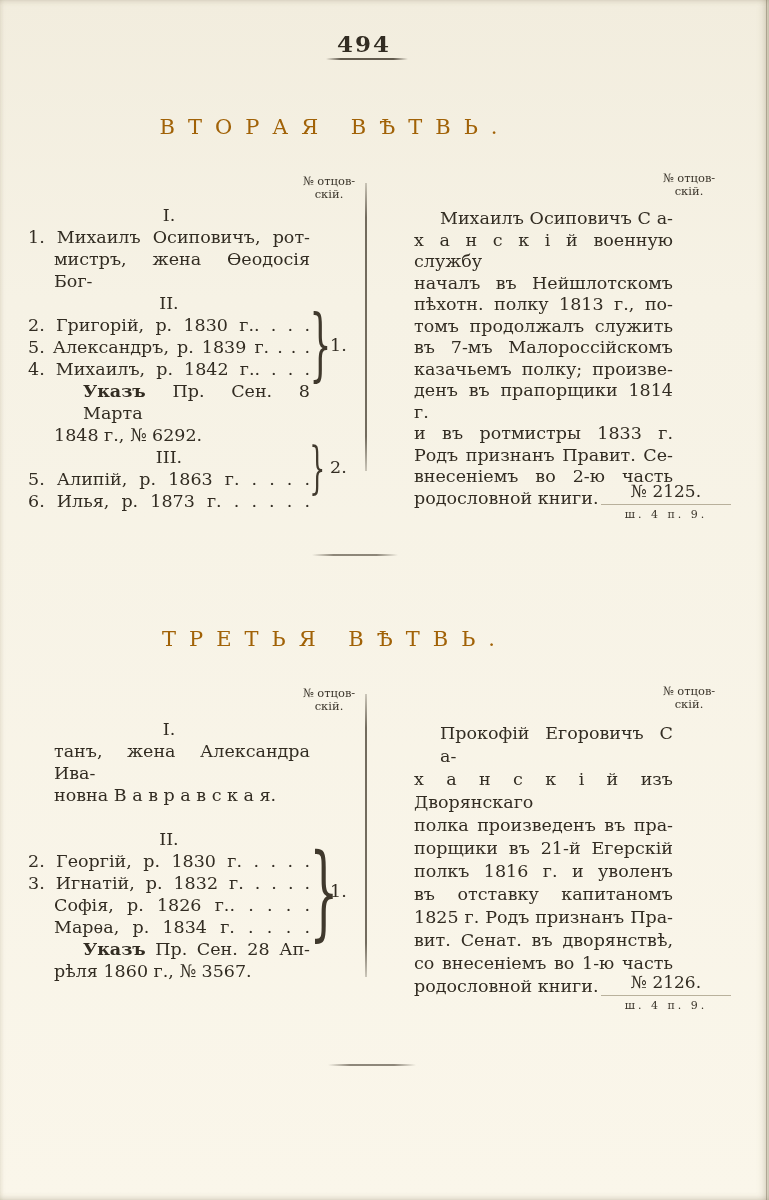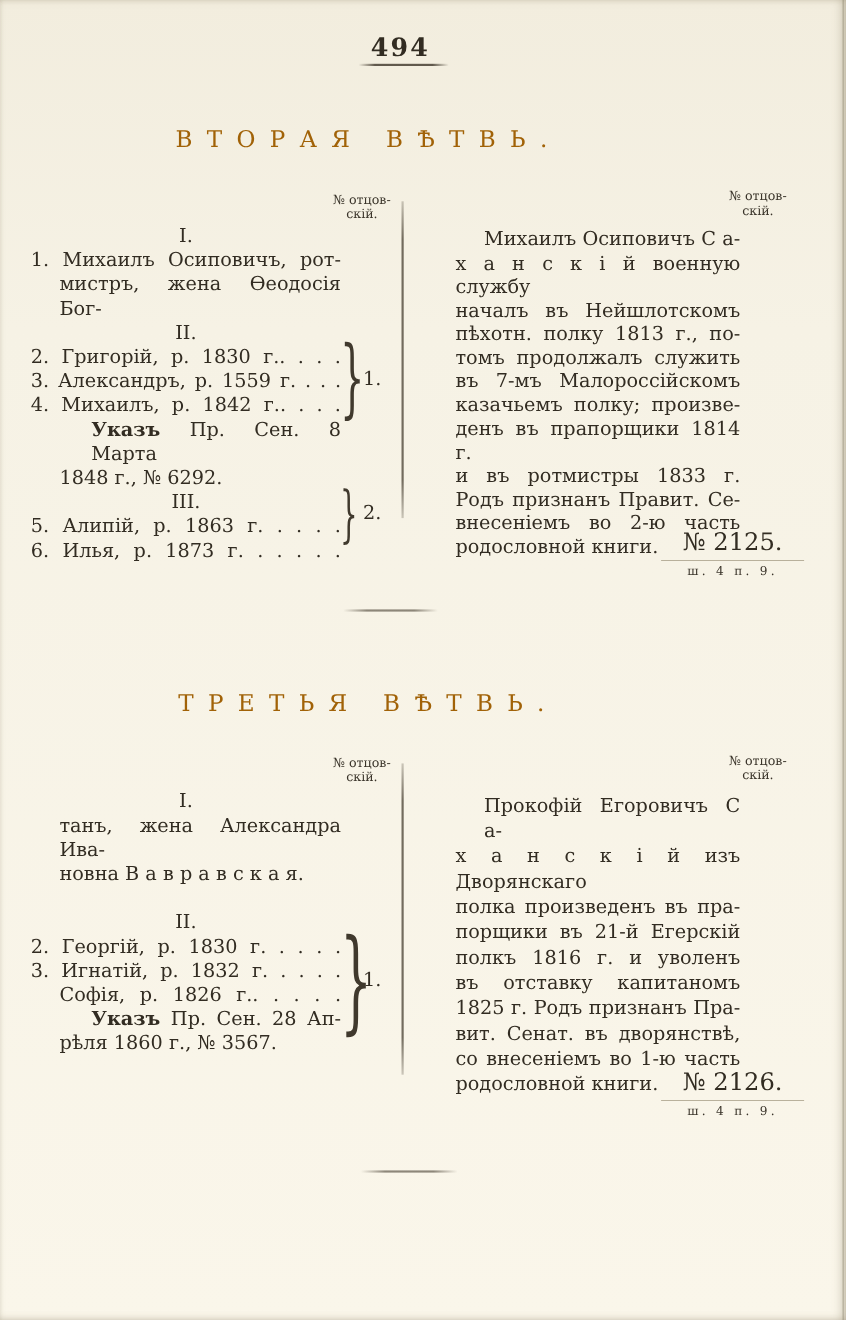--- a/index.html
+++ b/index.html
@@ -53,21 +53,21 @@
   .brace { left:302px; width:26px; text-align:center; color:#40392d;
     transform:scaleX(.45); transform-origin:center; font-weight:normal; }
   .br1 { top:309px; font-size:78px; line-height:70px; }
   .br2 { top:443px; font-size:56px; line-height:50px; }
   .br3 { top:845px; font-size:102px; line-height:94px; }
   .groupnum { left:330px; width:30px; font-size:17.5px; }
   .gn1 { top:335px; } .gn2 { top:457px; } .gn3 { top:881px; }
 
   .refblock { left:601px; width:130px; text-align:center; }
   .rb-b2 { top:481px; } .rb-b3 { top:972px; }
-  .ref-num { font-size:22px; padding-bottom:3px;
+  .ref-num { font-size:17px; padding-bottom:3px;
     border-bottom:1px solid rgba(150,140,115,.65); }
   .ref-code { font-size:11px; letter-spacing:3px; padding-top:3px; color:#3a342a; }
 
   .divider { height:2px;
     background:linear-gradient(90deg,rgba(70,62,48,0),rgba(70,62,48,.6) 25%,rgba(70,62,48,.6) 75%,rgba(70,62,48,0)); }
   .dv1 { top:554px; left:312px; width:86px; }
   .dv2 { top:1064px; left:328px; width:88px; }
 </style>
 </head>
 <body>
@@ -87,21 +87,21 @@
 </div>
 
 <div class="abs vrule vr-b2"></div>
 
 <div class="abs leftcol lc-b2">
   <div class="roman">I.</div>
   <div class="ln">1. Михаилъ Осиповичъ, рот-</div>
   <div class="ln cont">мистръ, жена Ѳеодосія Бог-</div>
   <div class="roman">II.</div>
   <div class="ln">2. Григорій, р. 1830 г.. . . .</div>
-  <div class="ln">3. Александръ, р. 1559 г. . . .</div>
+  <div class="ln">5. Александръ, р. 1839 г. . . .</div>
   <div class="ln">4. Михаилъ, р. 1842 г.. . . .</div>
   <div class="ln decree1"><b>Указъ</b> <span>Пр. Сен. 8 Марта</span></div>
   <div class="ln cont left">1848 г., № 6292.</div>
   <div class="roman">III.</div>
   <div class="ln">5. Алипій, р. 1863 г. . . . .</div>
   <div class="ln">6. Илья, р. 1873 г. . . . . .</div>
 </div>
 
 <div class="abs brace br1">}</div>
 <div class="abs groupnum gn1">1.</div>
@@ -144,20 +144,21 @@
 <div class="abs vrule vr-b3"></div>
 
 <div class="abs leftcol lc-b3">
   <div class="roman">I.</div>
   <div class="ln cont">танъ, жена Александра Ива-</div>
   <div class="ln cont left">новна В а в р а в с к а я.</div>
   <div class="roman gap">II.</div>
   <div class="ln">2. Георгій, р. 1830 г. . . . .</div>
   <div class="ln">3. Игнатій, р. 1832 г. . . . .</div>
   <div class="ln cont">Софія, р. 1826 г.. . . . .</div>
+  <div class="ln cont">Марѳа, р. 1834 г. . . . .</div>
   <div class="ln decree1"><b>Указъ</b> <span>Пр. Сен. 28 Ап-</span></div>
   <div class="ln cont left">рѣля 1860 г., № 3567.</div>
 </div>
 
 <div class="abs brace br3">}</div>
 <div class="abs groupnum gn3">1.</div>
 
 <div class="abs rightcol rc-b3">
   <div class="ln rc-first">Прокофій Егоровичъ С а-</div>
   <div class="ln">х а н с к і й изъ Дворянскаго</div>

